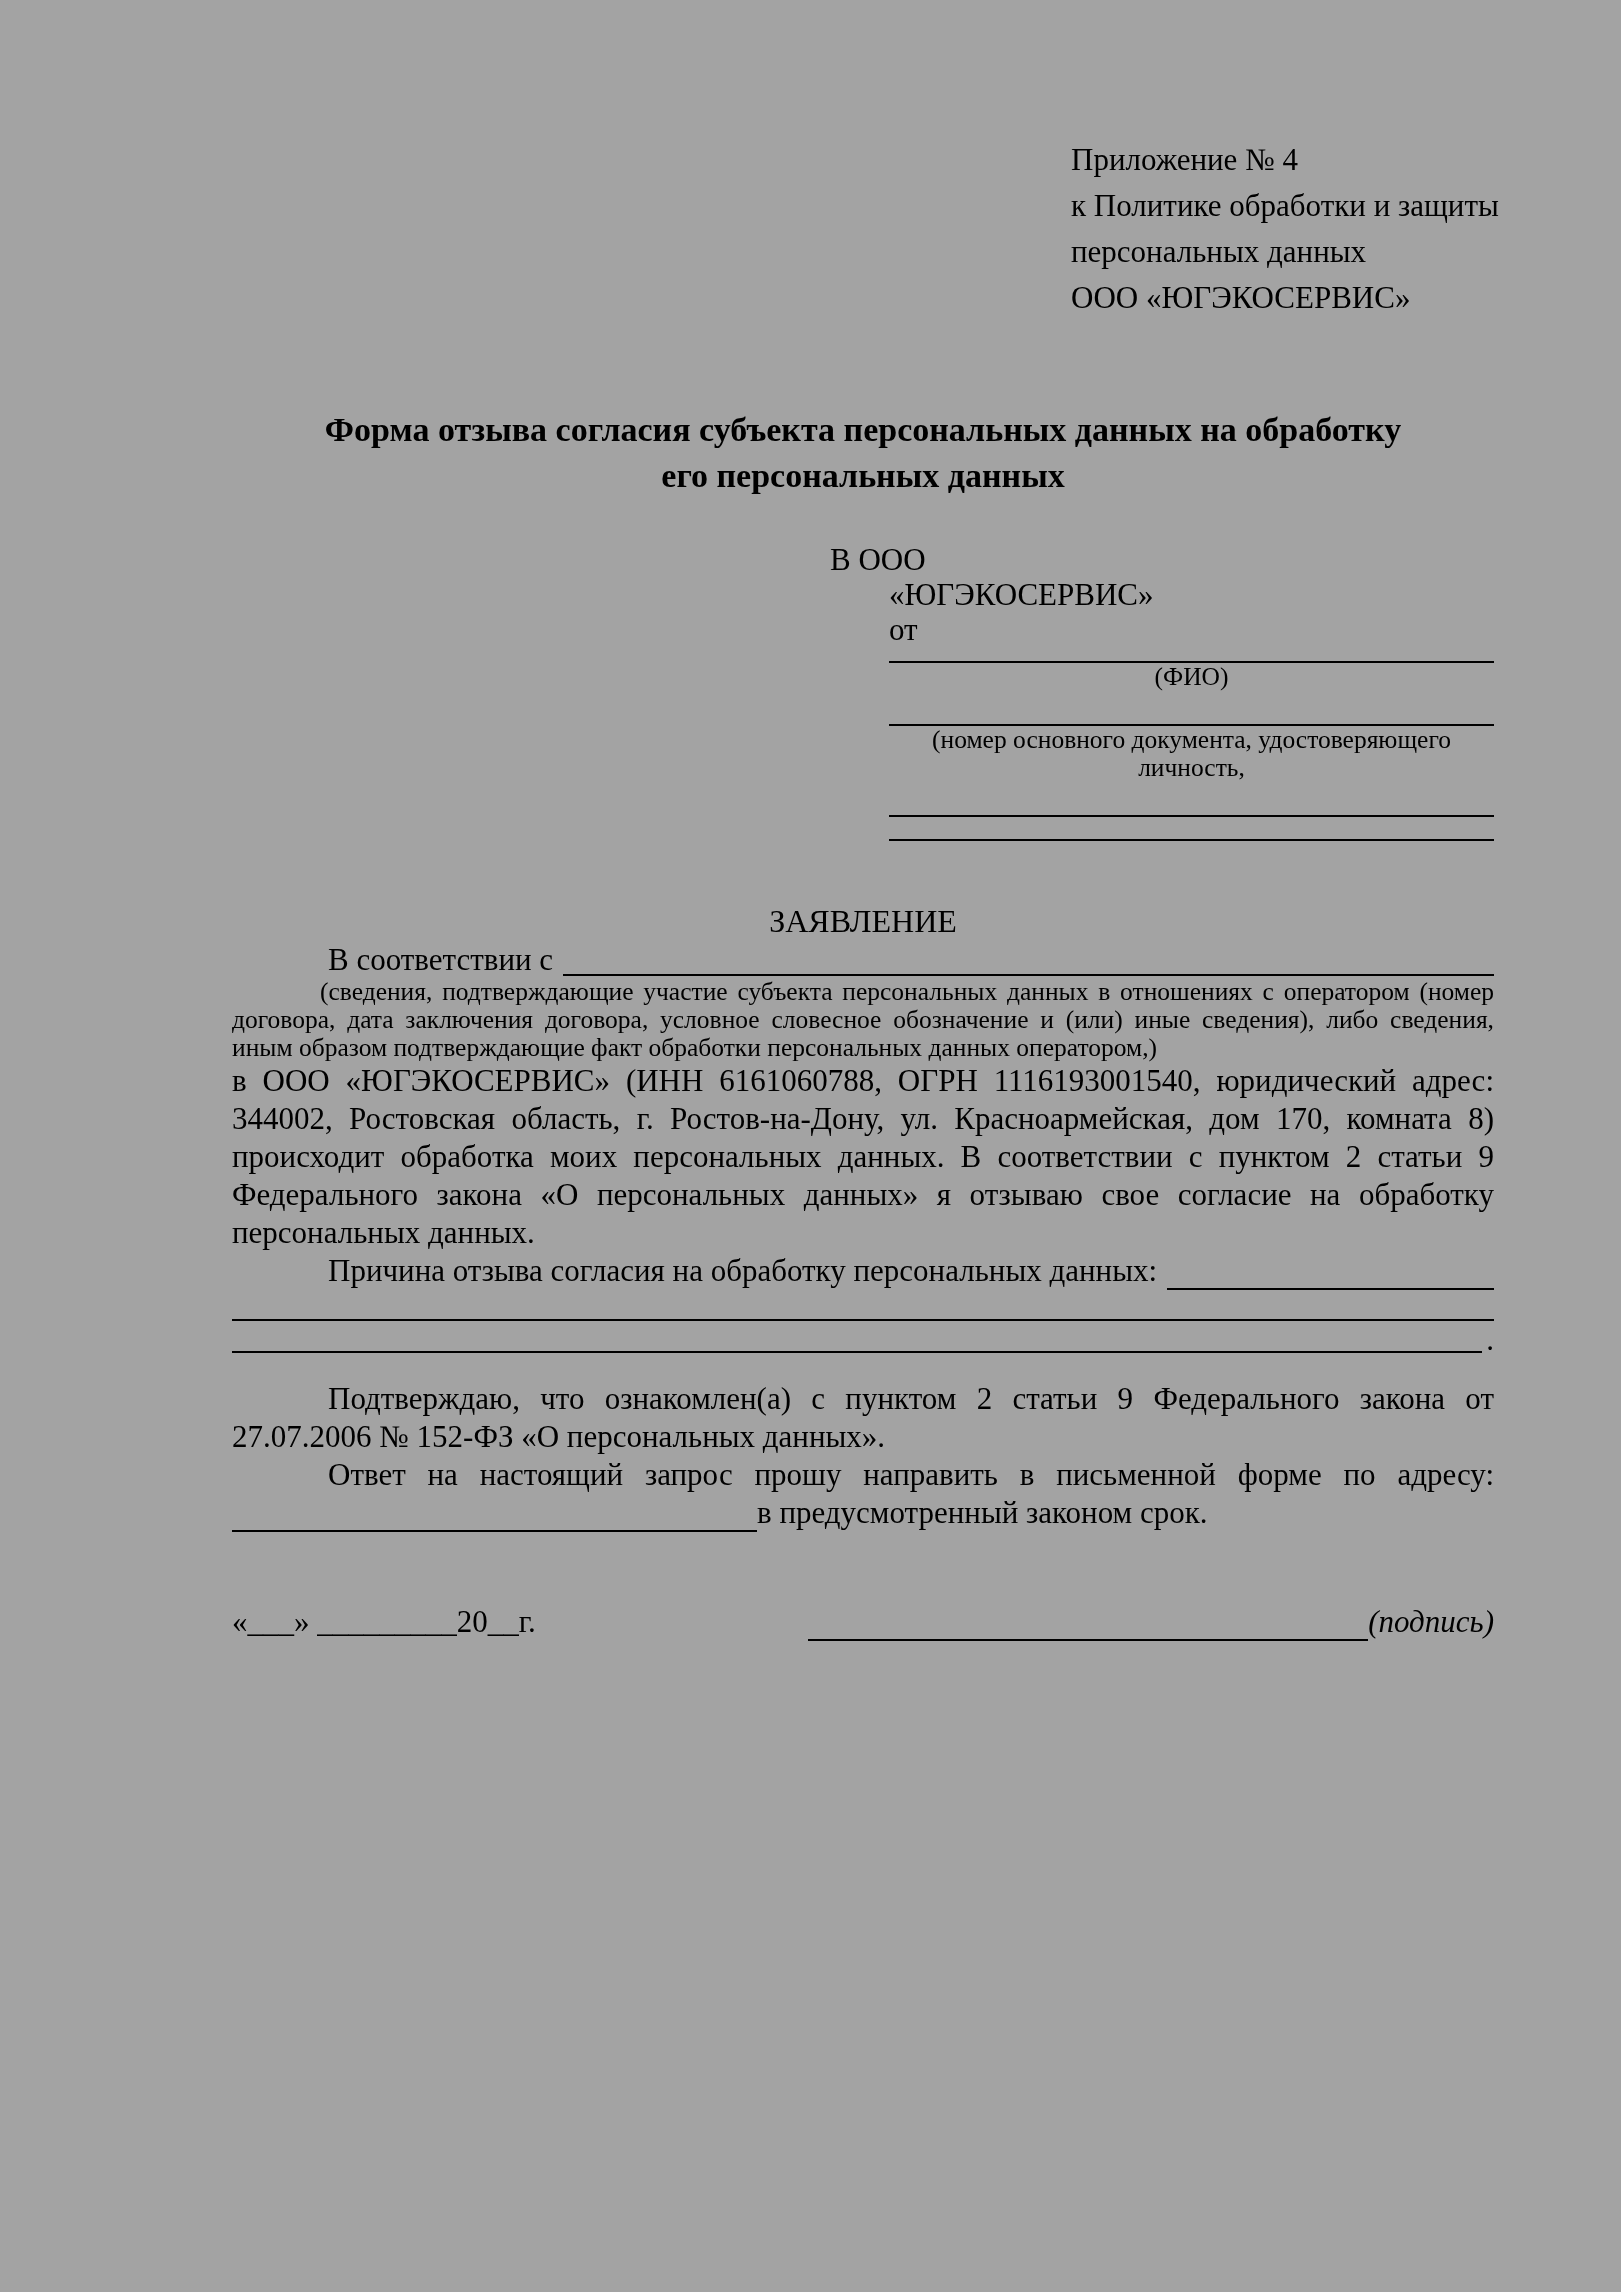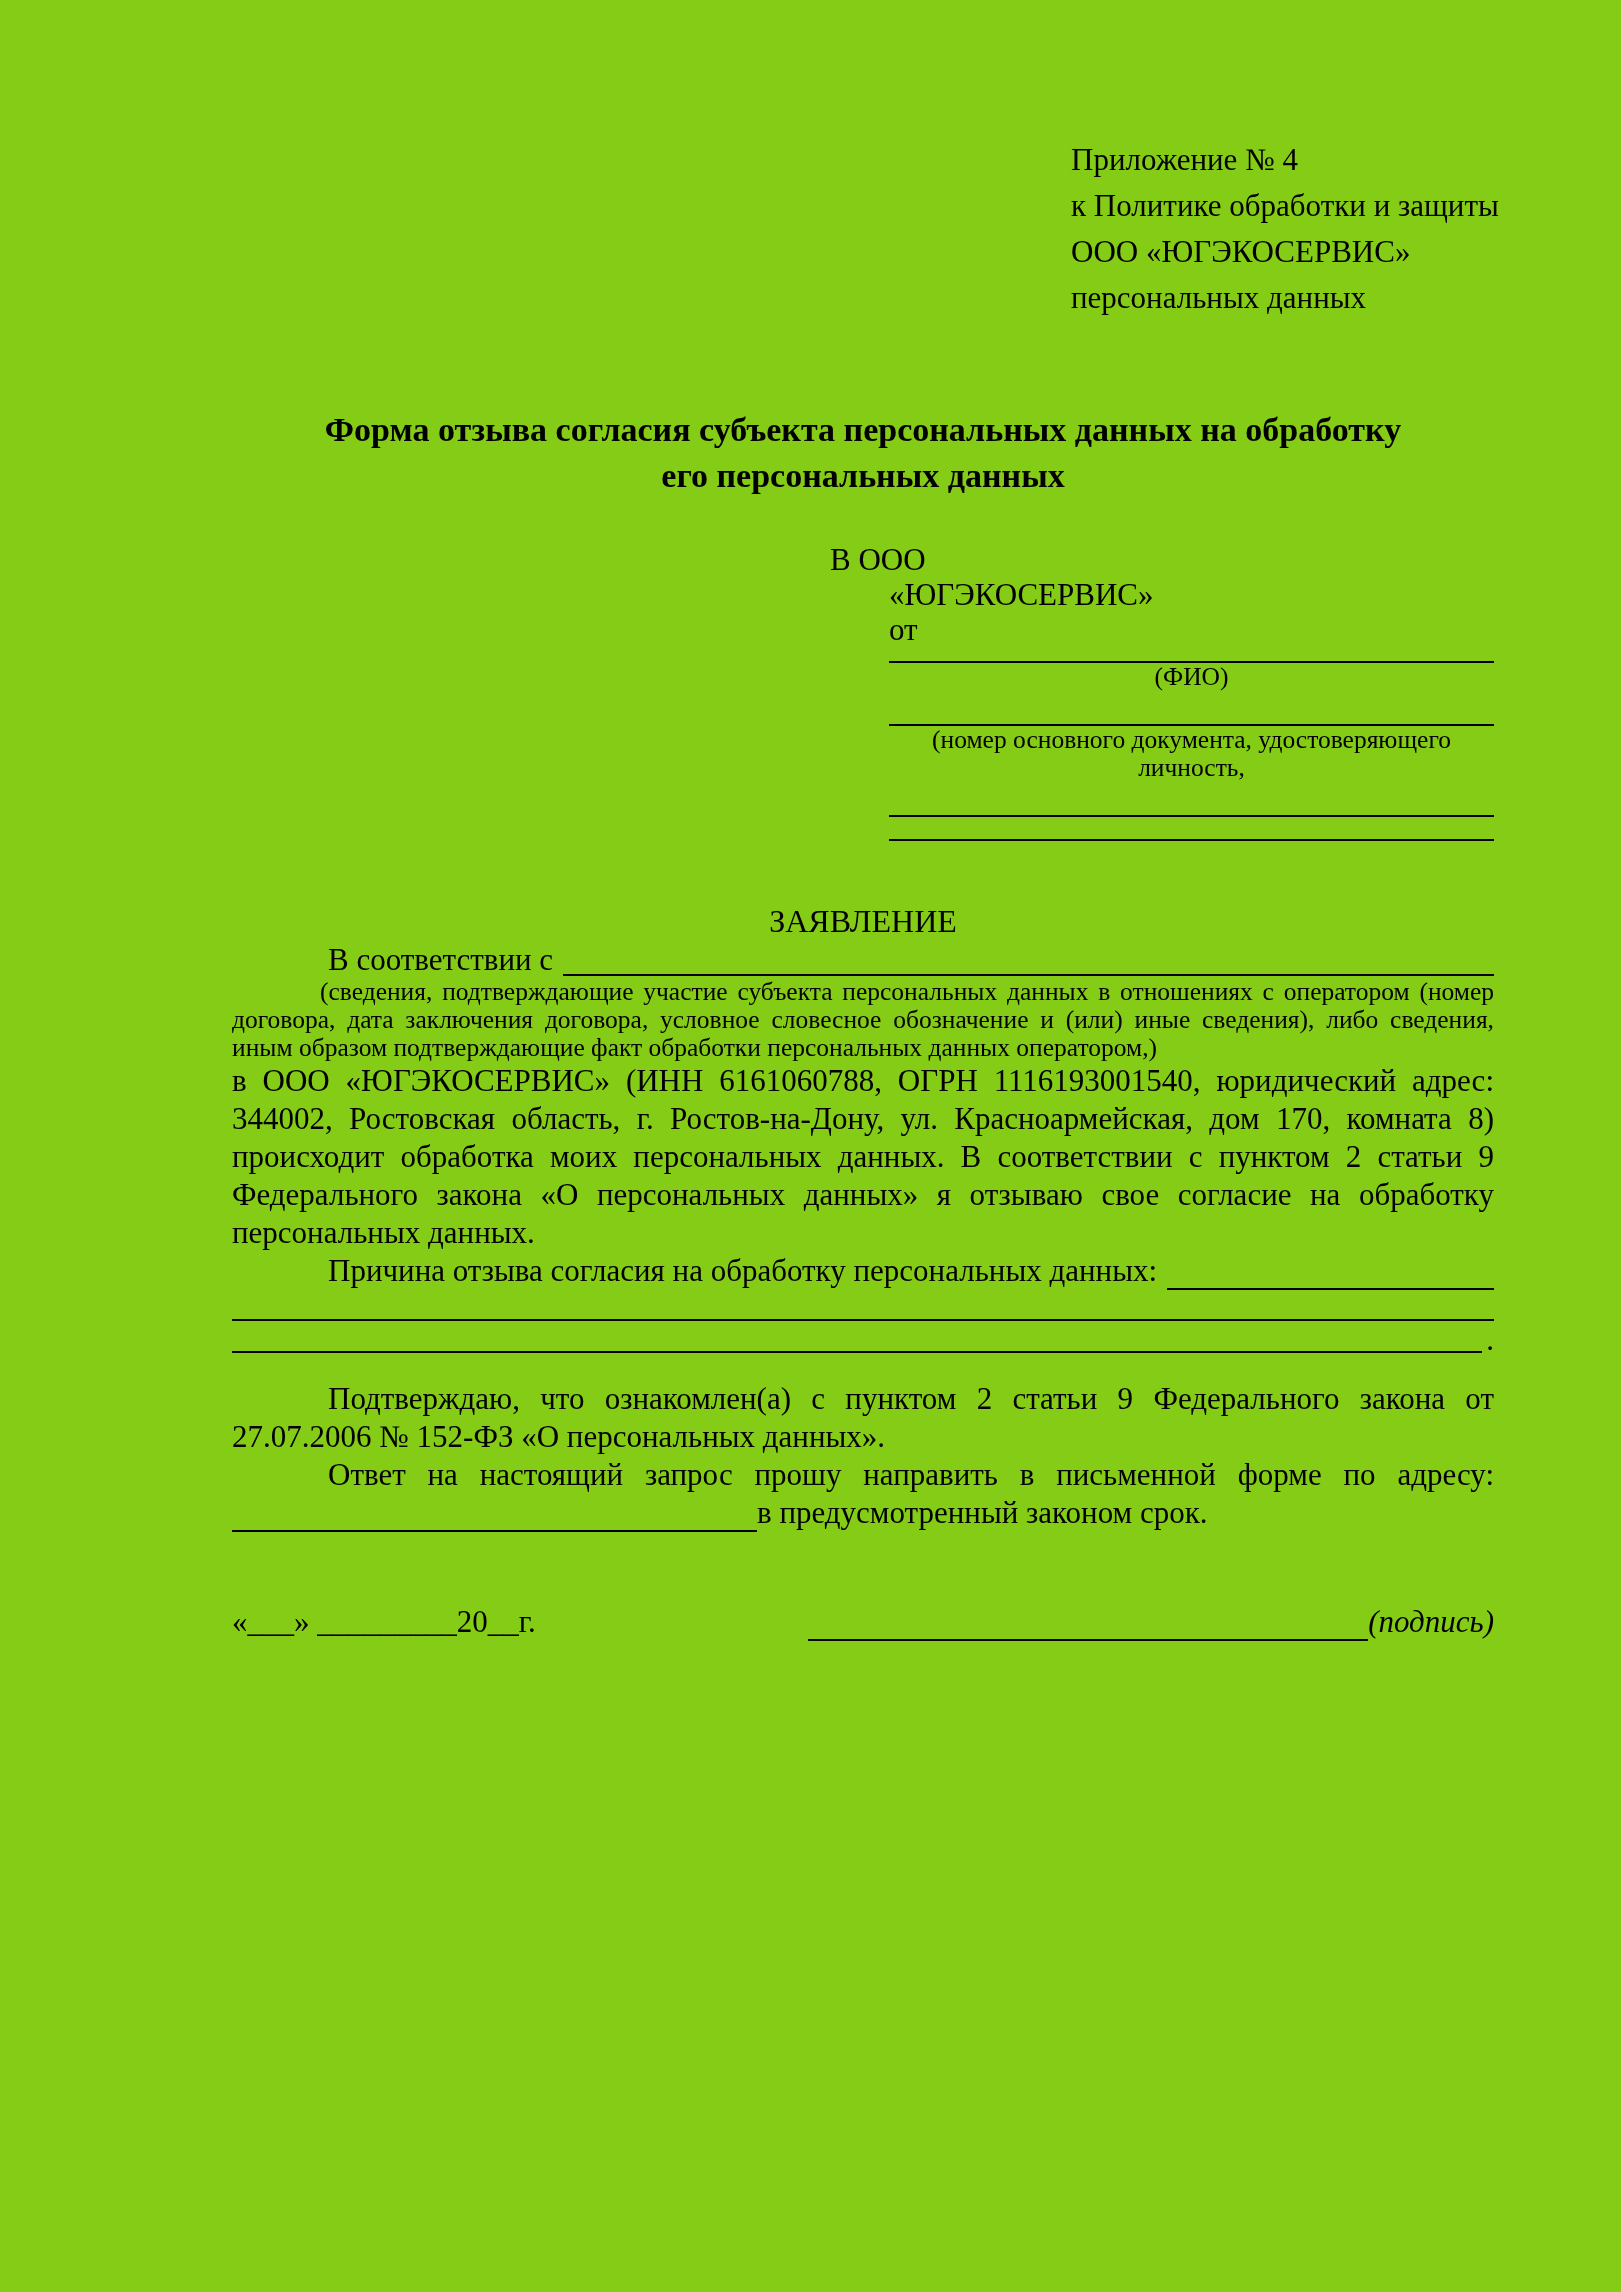--- a/index.html
+++ b/index.html
@@ -4,21 +4,21 @@
 <style>
   html, body {
     margin: 0;
     padding: 0;
     background: #ffffff;
   }
   .page {
     position: relative;
     width: 1621px;
     height: 2293px;
-    background: #84cc16;
+    background: #a3a3a3;
     color: #000000;
     font-family: "Liberation Serif", "DejaVu Serif", serif;
     box-sizing: border-box;
     padding: 137px 127px 16px 232px;
     overflow: hidden;
   }
   
   .appendix {
     width: 423px;
     margin-left: auto;
@@ -165,22 +165,22 @@
   .sig-caption { white-space: nowrap; }
 </style>
 </head>
 <body>
 
 <div class="page">
 
   <div class="appendix">
     <div>Приложение № 4</div>
     <div>к Политике обработки и защиты</div>
+    <div>персональных данных</div>
     <div>ООО «ЮГЭКОСЕРВИС»</div>
-    <div>персональных данных</div>
   </div>
 
   <div class="doc-title">
     <div>Форма отзыва согласия субъекта персональных данных на обработку</div>
     <div>его персональных данных</div>
   </div>
 
   <div class="addressee">
     <div>В ООО</div>
     <div class="addr-indent">«ЮГЭКОСЕРВИС»</div>

